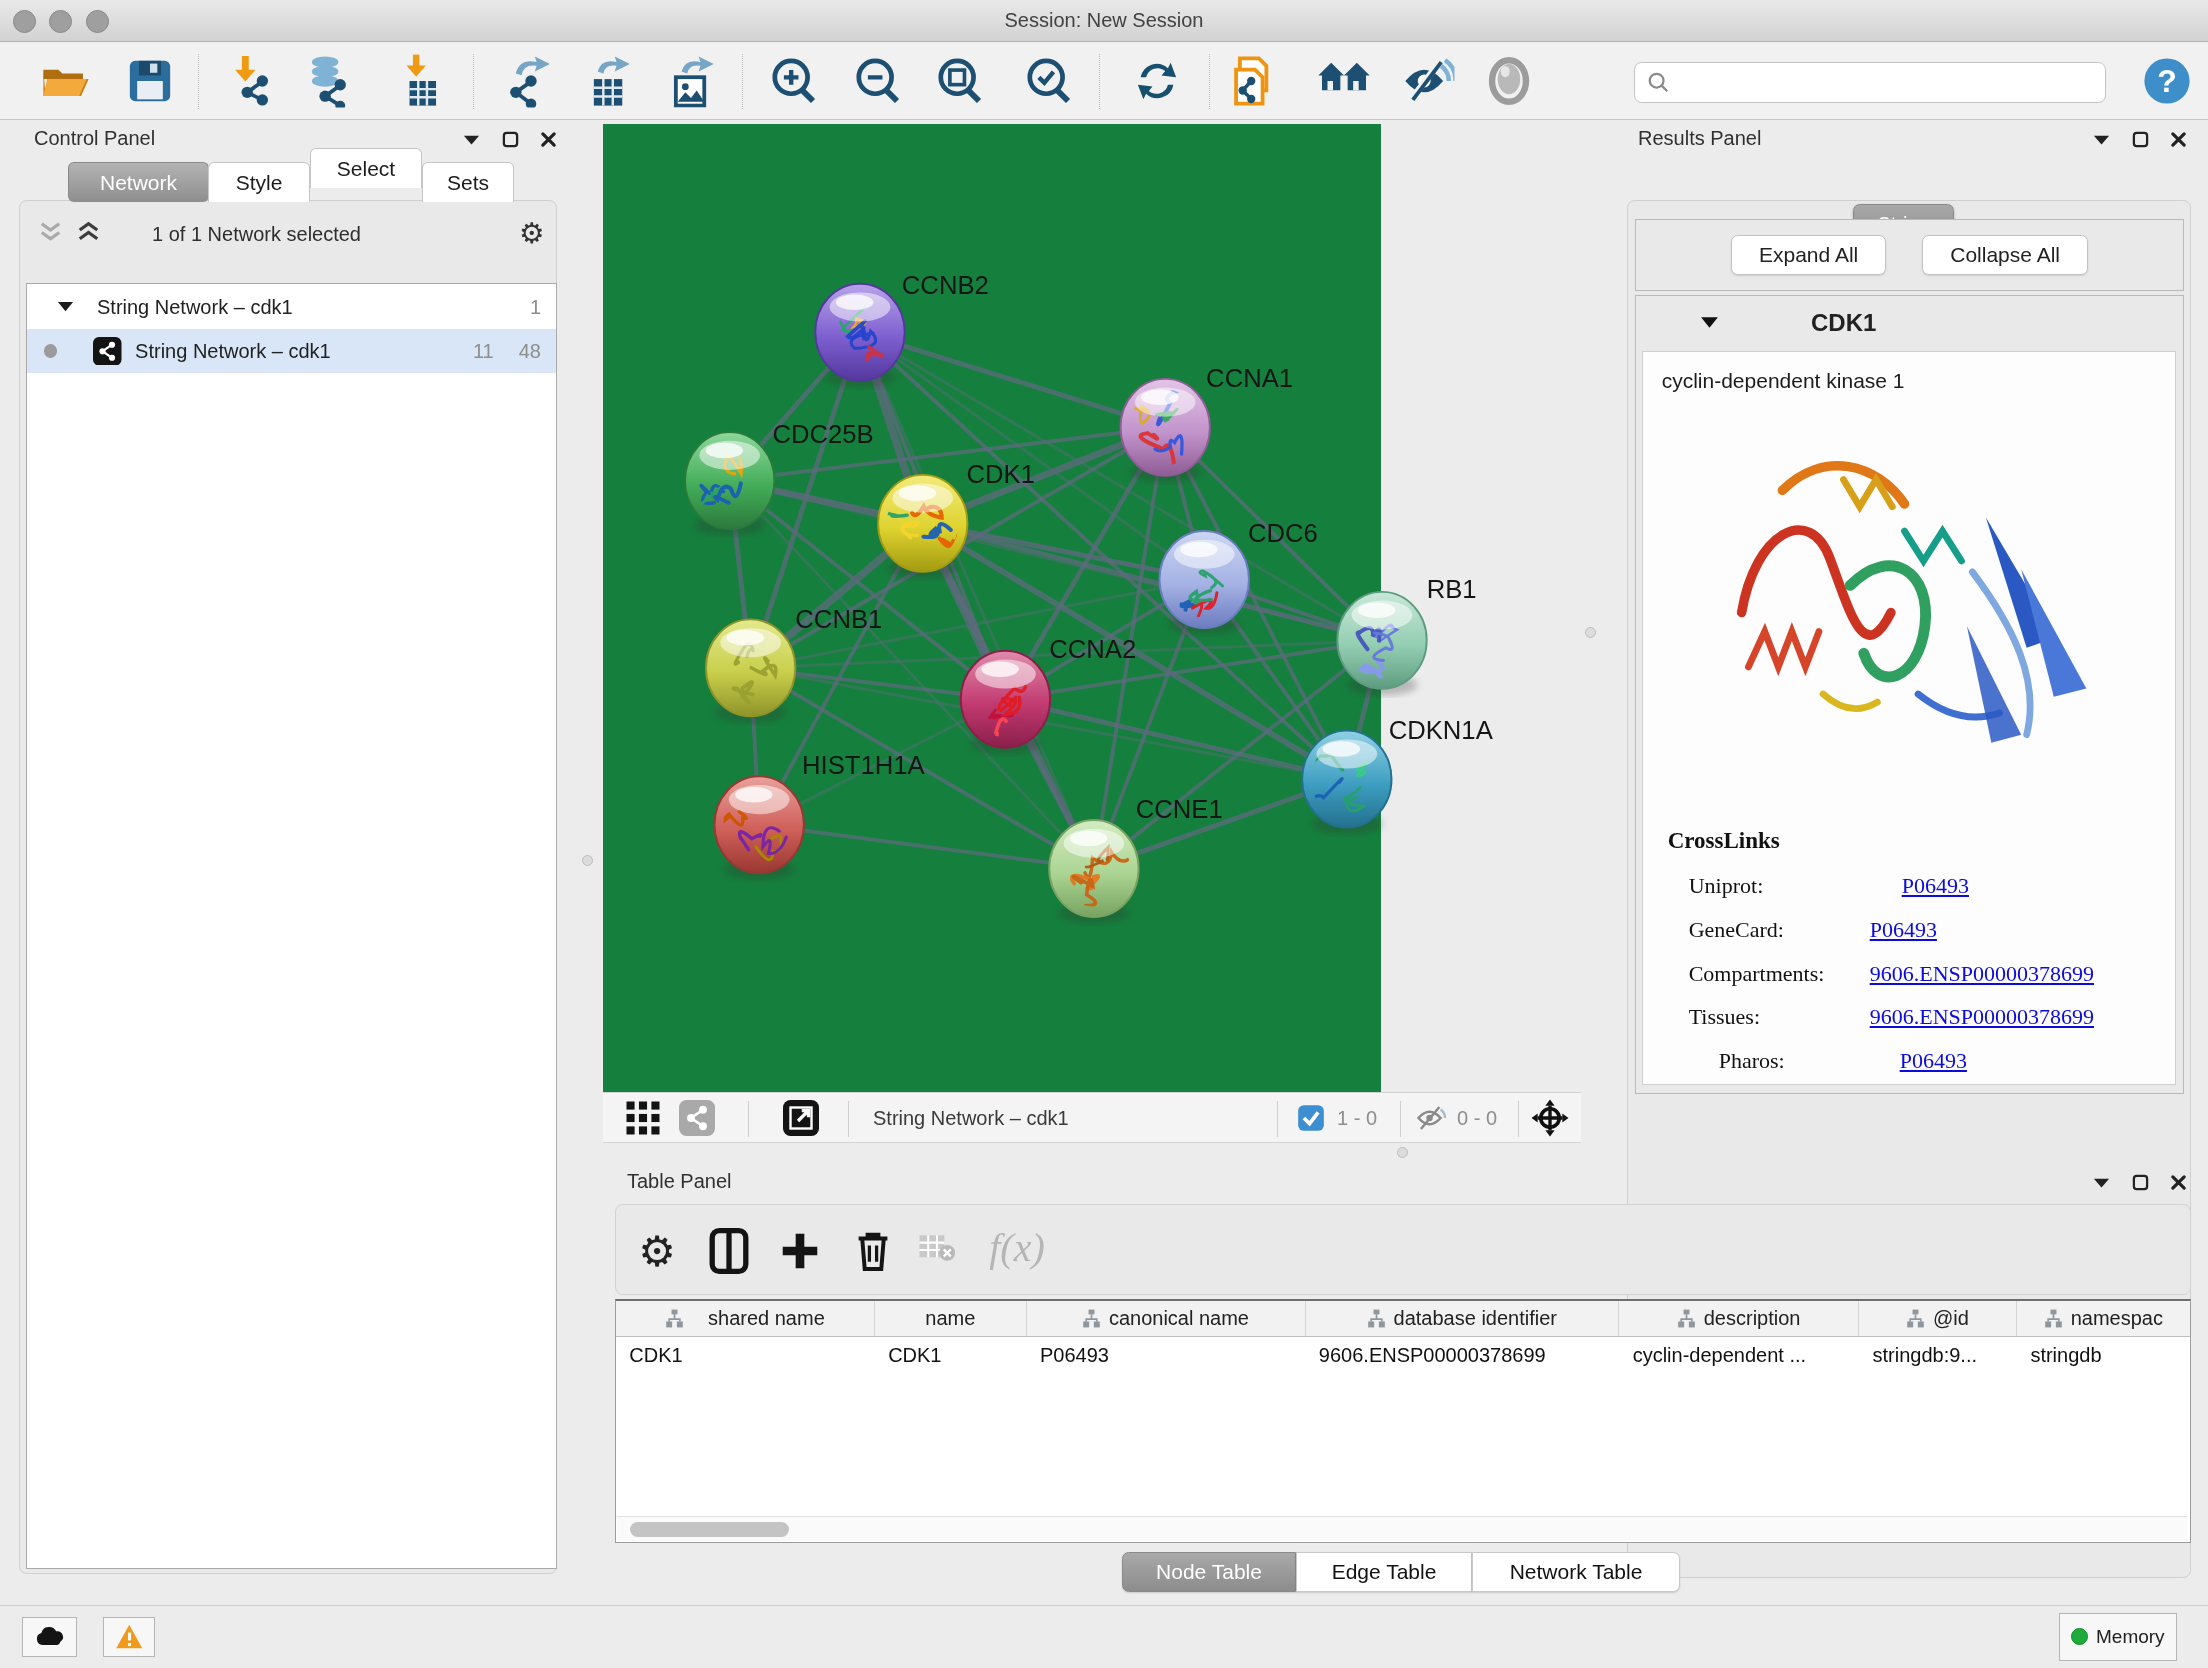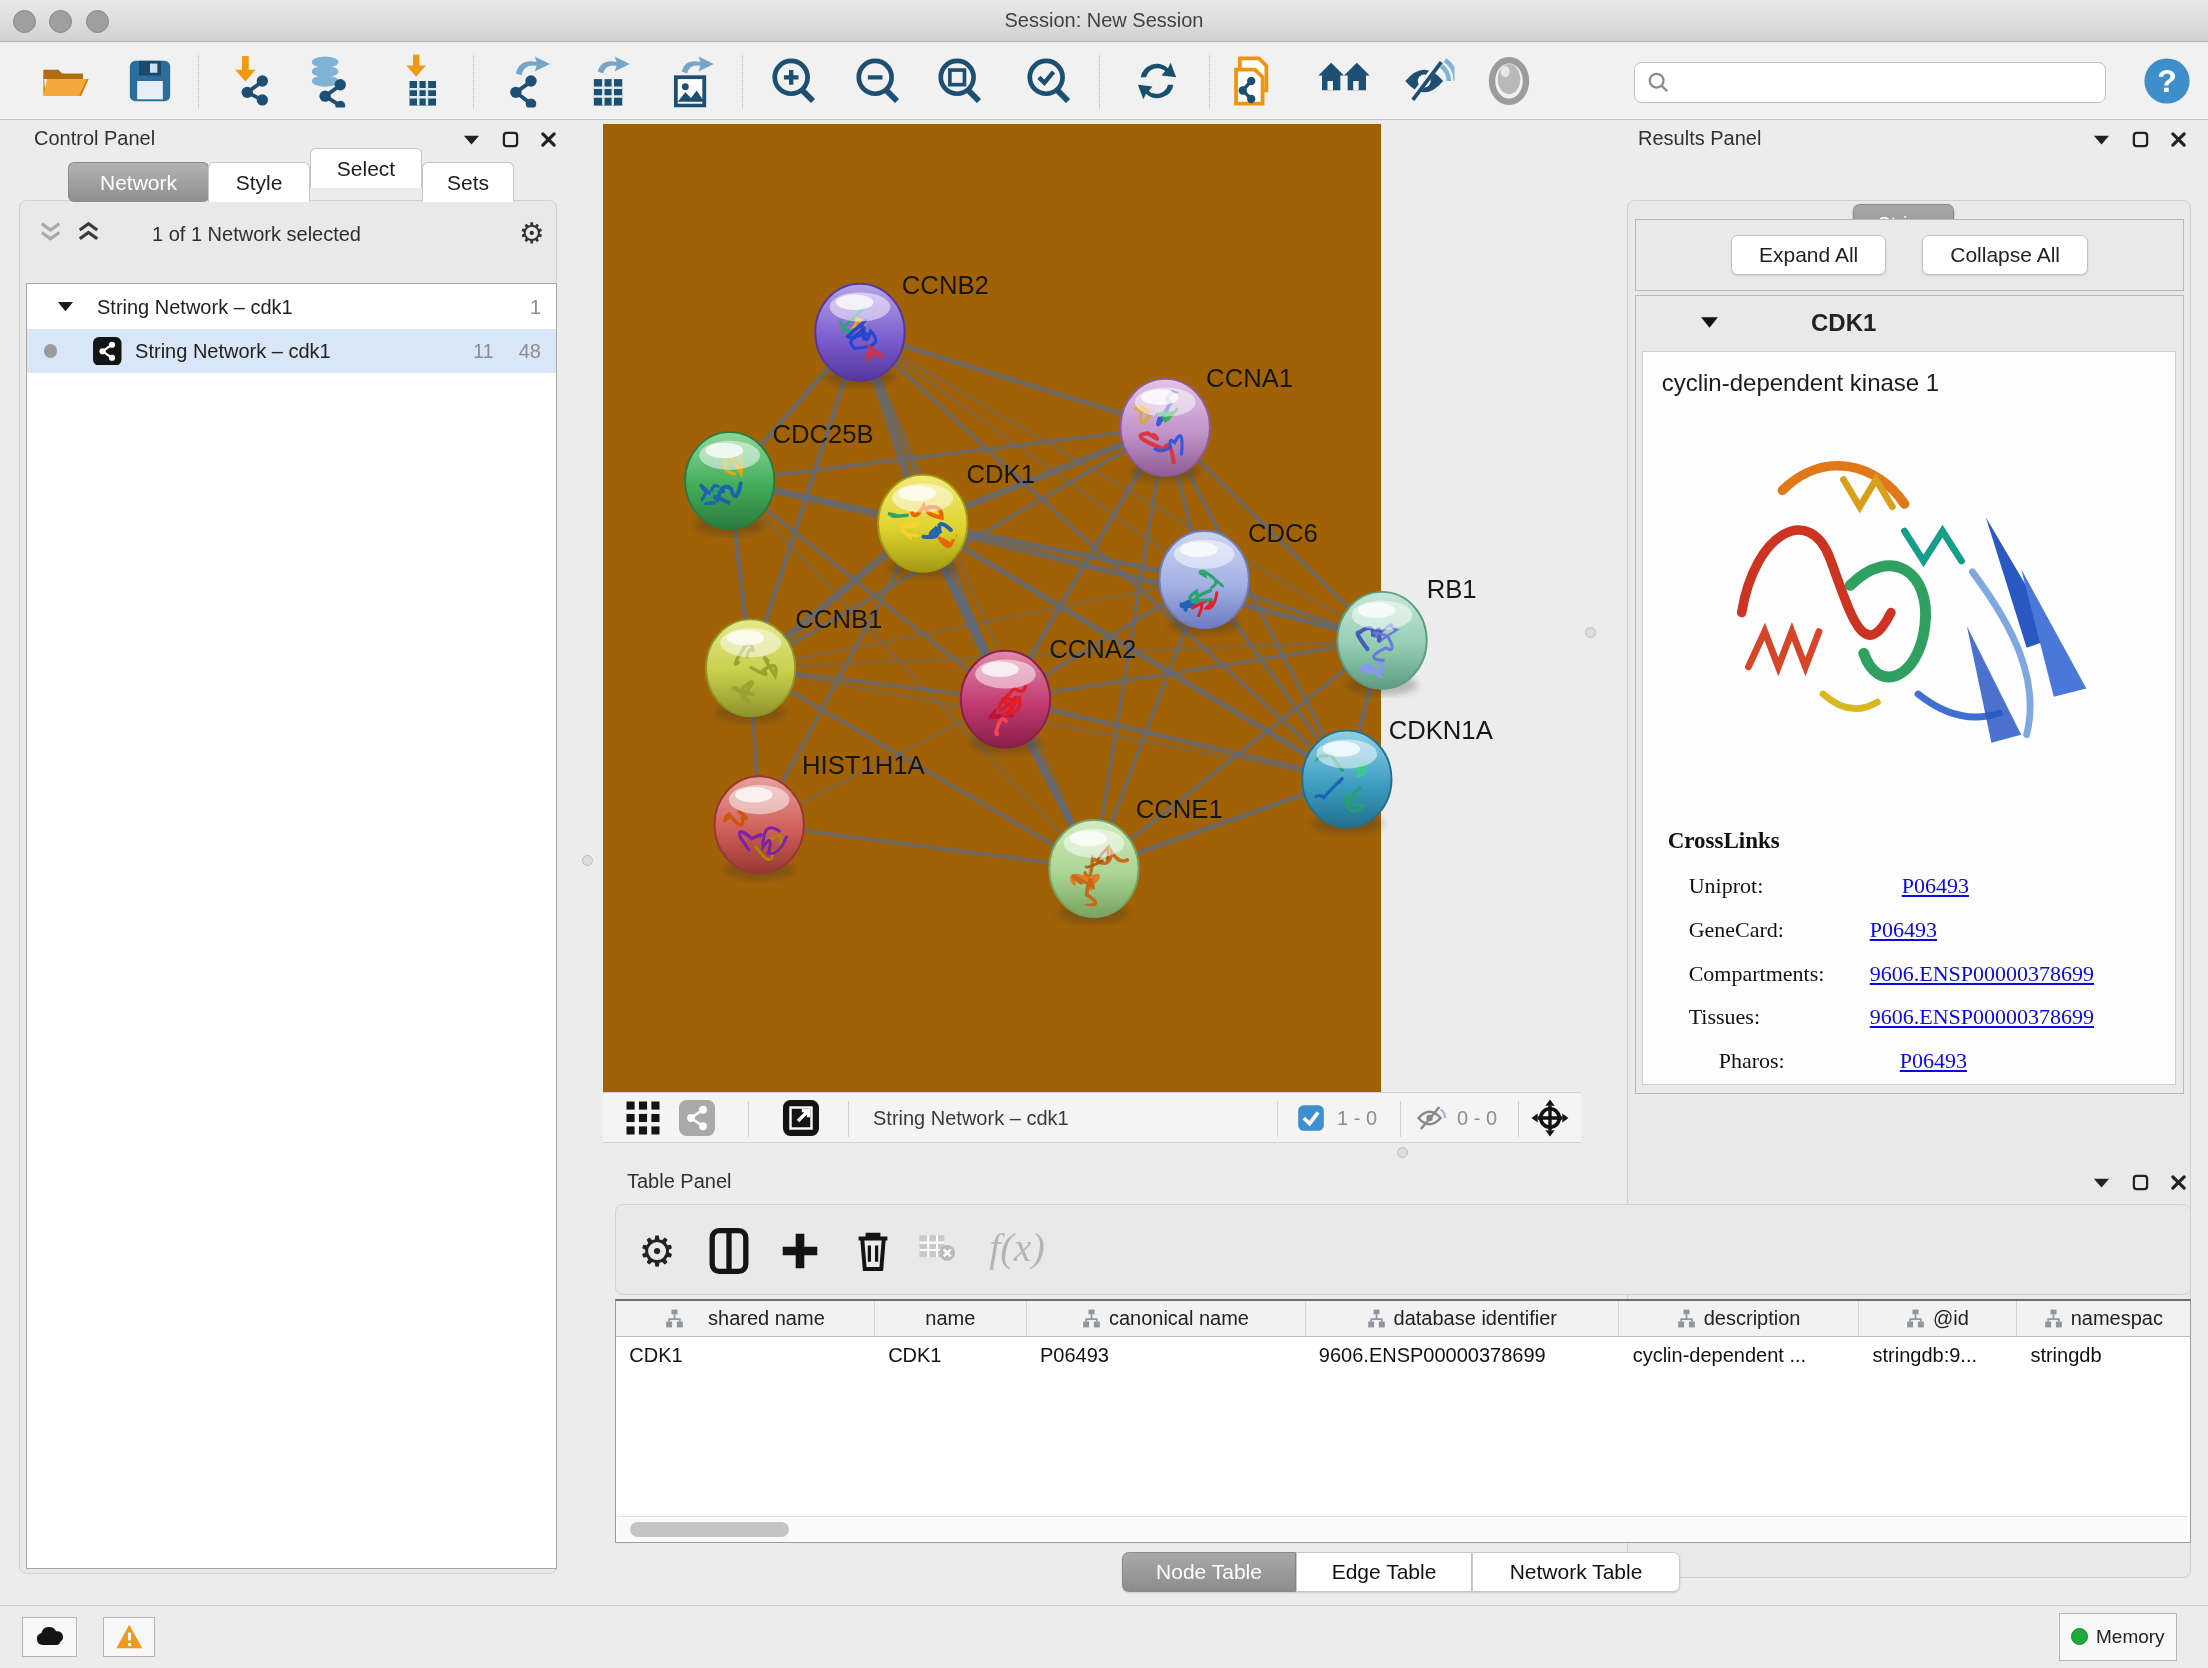--- a/index.html
+++ b/index.html
@@ -36,41 +36,41 @@
   .tab { position:absolute; height:40px; display:flex; align-items:center; justify-content:center;
     font-size:21px; background:#fff; border:1px solid #c6c6c6; border-bottom:none;
     border-radius:5.7px 5.7px 0 0; color:#1c1c1c; }
   .tab.sel { background:linear-gradient(#b3b3b3,#8e8e8e); color:#fff; border-color:#8a8a8a; }
   #cp-list { left:26px; top:283px; width:531px; height:1286px; background:#fff; border:1px solid #a9a9a9; }
   .treerow { position:absolute; left:0; width:529px; height:44px; display:flex; align-items:center; font-size:20px; }
   .treerow .cnt { color:#8e8e8e; }
   #row-net { background:#d9e6f8; }
 
   
-  #canvas { left:603px; top:124px; width:778px; height:968px; background:#a16207;text-decoration:underline; }
+  #canvas { left:603px; top:124px; width:778px; height:968px; background:#15803d;text-decoration:underline; }
   #netbar { left:603px; top:1092px; width:978px; height:51px; background:#f4f4f4;
     border-top:1px solid #d2d2d2; border-bottom:1px solid #d2d2d2; }
   .nbsep { position:absolute; top:7.6px; height:36px; border-left:1px solid #cfcfcf; }
   .nbtxt { position:absolute; top:50%; transform:translateY(-50%); font-size:20px; color:#3a3a3a; }
   .nbcnt { color:#8d8d8d; }
 
   
   #rp-box { left:1627px; top:200px; width:564px; height:1378px; background:#e9e9e9;
     border:1px solid #cfcfcf; border-radius:7.6px; }
   #rp-tab { left:1853px; top:162px; width:101px; height:40px; background:linear-gradient(#a8a8a8,#8d8d8d);
     border:1px solid #8a8a8a; border-radius:6.7px; color:#fff; font-size:20px;
     display:flex; align-items:center; justify-content:center; box-shadow:0 1.9px 2.9px rgba(0,0,0,.25);margin-top:42px; }
   #rp-btnbox { left:1635px; top:219px; width:549px; height:72px; border:1.9px solid #b9b9b9; background:#e9e9e9;
     display:flex; align-items:center; justify-content:center; gap:36px; }
   .rp-btn { height:40px; padding:0 27px; background:#fff; border:1px solid #c2c2c2; border-radius:6.7px;
     font-size:21px; display:flex; align-items:center; box-shadow:0 1px 1.9px rgba(0,0,0,.12); }
   #rp-sec { left:1635px; top:295px; width:549px; height:799px; border:1.9px solid #b9b9b9; background:#e9e9e9; }
   #rp-sechead { position:absolute; left:0; top:0; width:100%; height:53px; display:flex; align-items:center; }
   #rp-white { position:absolute; left:5.7px; top:55px; width:534px; height:734px; background:#fdfdfd; border:1px solid #cfcfcf; }
-  #rp-desc { position:absolute; left:19px; top:17px; font-size:24px; color:#1c1c1c; }
+  #rp-desc { position:absolute; left:19px; top:17px; font-size:21px; color:#1c1c1c; }
   .xl { font-family:"Liberation Serif", serif; }
   #xl-head { position:absolute; left:25px; top:476px; font-size:23px; font-weight:bold; color:#111; }
   .xlrow { position:absolute; left:46px; width:476px; font-size:22px; display:flex; }
   .xlrow .lab { width:181px; color:#111; }
   .xlrow a { color:#0b0bdd; text-decoration:underline; }
 
   
   #tp-toolbox { left:615px; top:1204px; width:1576px; height:91px; background:#e9e9e9;
     border:1px solid #d2d2d2; border-radius:7.6px; }
   #tp-table { left:615px; top:1299px; width:1576px; height:244px; background:#fff;

